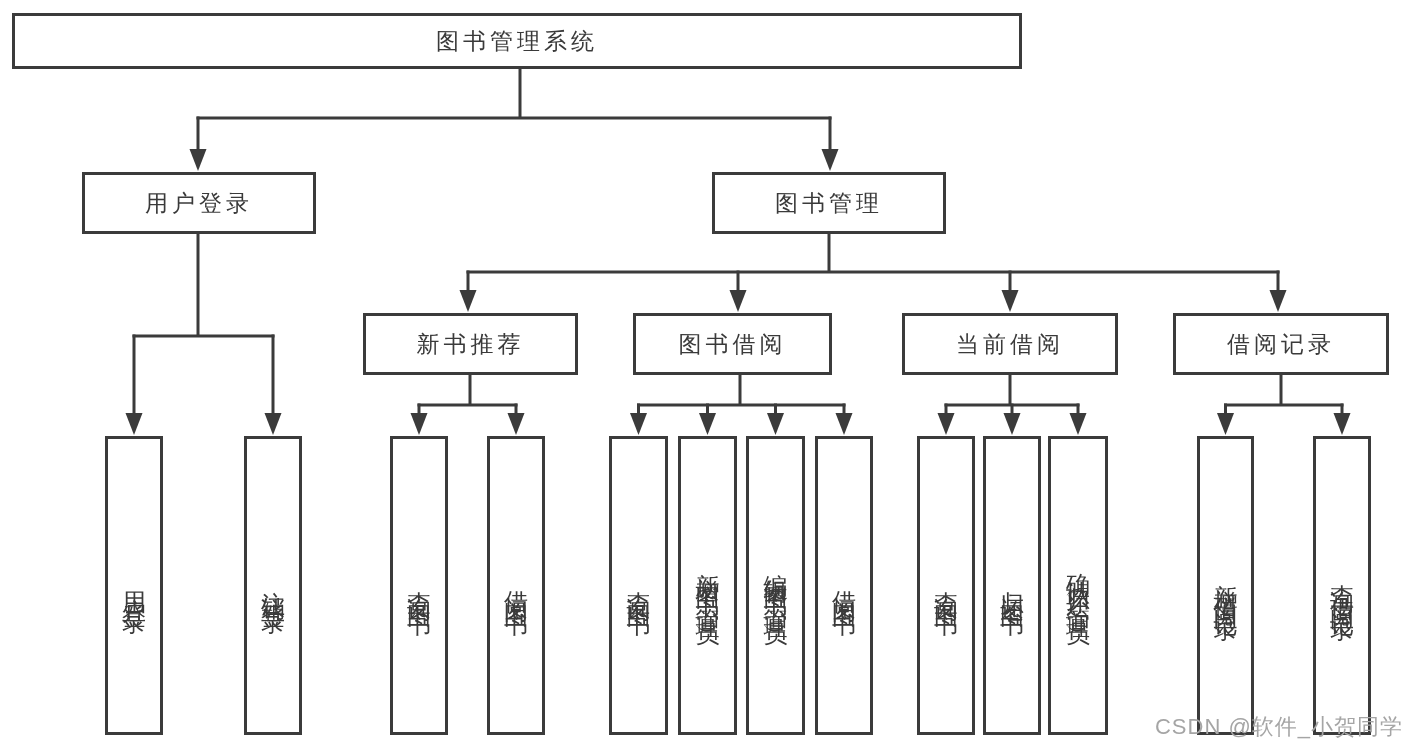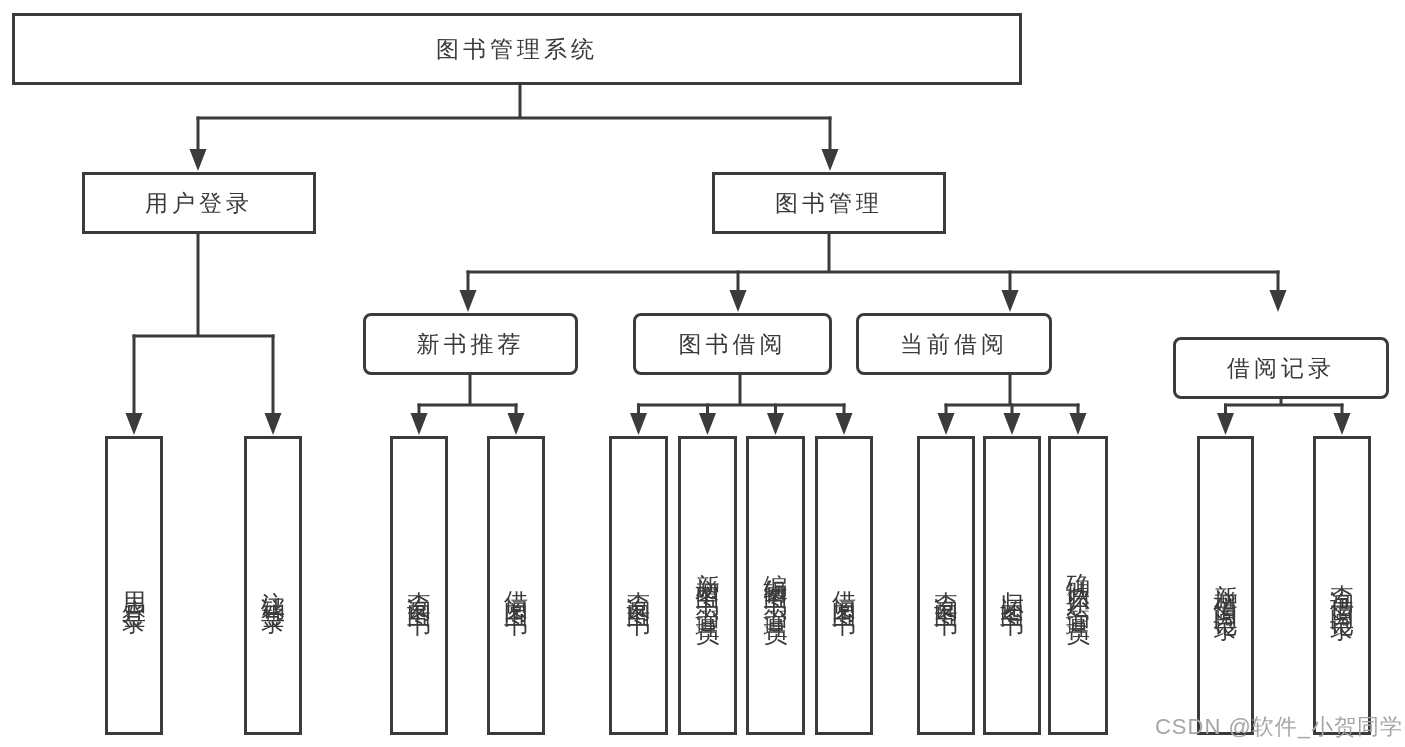--- a/index.html
+++ b/index.html
@@ -24,31 +24,31 @@
   }
   .h-node { font-size: 23px; letter-spacing: 4px; white-space: nowrap; }
   .v-node .v-label {
     writing-mode: vertical-rl;
     text-orientation: mixed;
     font-size: 24px;
     letter-spacing: 7px;
     line-height: 1;
   }
   
-  .n-root   { left: 12px;   top: 13px;  width: 1010px; height: 72px; }
+  .n-root   { left: 12px;   top: 13px;  width: 1010px; height: 56px; }
   
   .n-l2 { top: 172px; height: 62px; }
   .n-user-login    { left: 82px;  width: 234px; }
   .n-book-mgmt     { left: 712px; width: 234px; }
   
-  .n-l3 { top: 313px; height: 62px; border-radius: 8px; }
+  .n-l3 { top: 313px; height: 62px; }
   .n-new-book      { left: 363px;  width: 215px; }
   .n-book-borrow   { left: 633px;  width: 199px; }
-  .n-current-bor   { left: 856px;  width: 196px; }
-  .n-bor-records   { left: 1173px; width: 216px; margin-top: 24px; }
+  .n-current-bor   { left: 902px;  width: 216px; }
+  .n-bor-records   { left: 1173px; width: 216px; }
   
   .n-leaf { top: 436px; height: 299px; }
   .n-lf0  { left: 105px;  width: 58px; }
   .n-lf1  { left: 244px;  width: 58px; }
   .n-lf2  { left: 390px;  width: 58px; }
   .n-lf3  { left: 487px;  width: 58px; }
   .n-lf4  { left: 609px;  width: 59px; }
   .n-lf5  { left: 678px;  width: 59px; }
   .n-lf6  { left: 746px;  width: 59px; }
   .n-lf7  { left: 815px;  width: 58px; }

